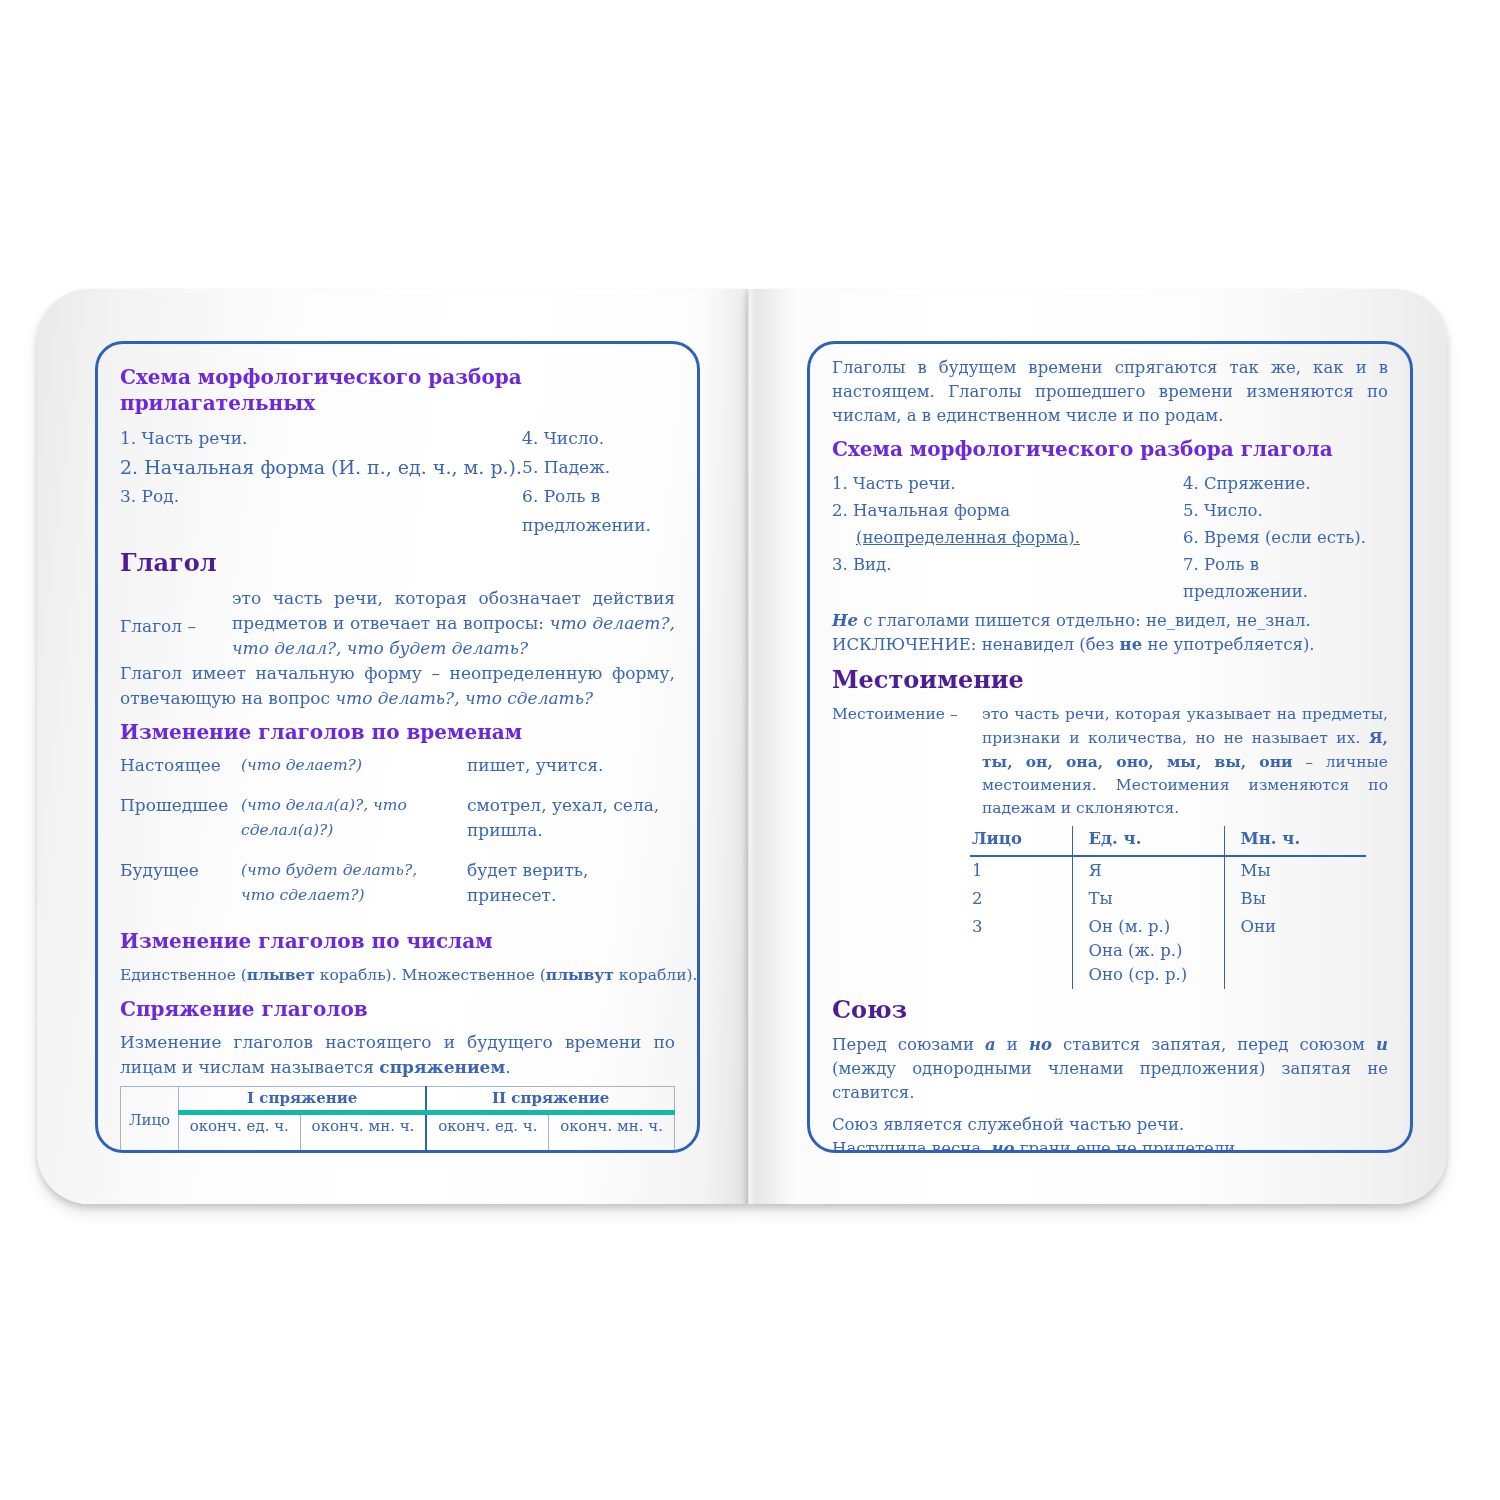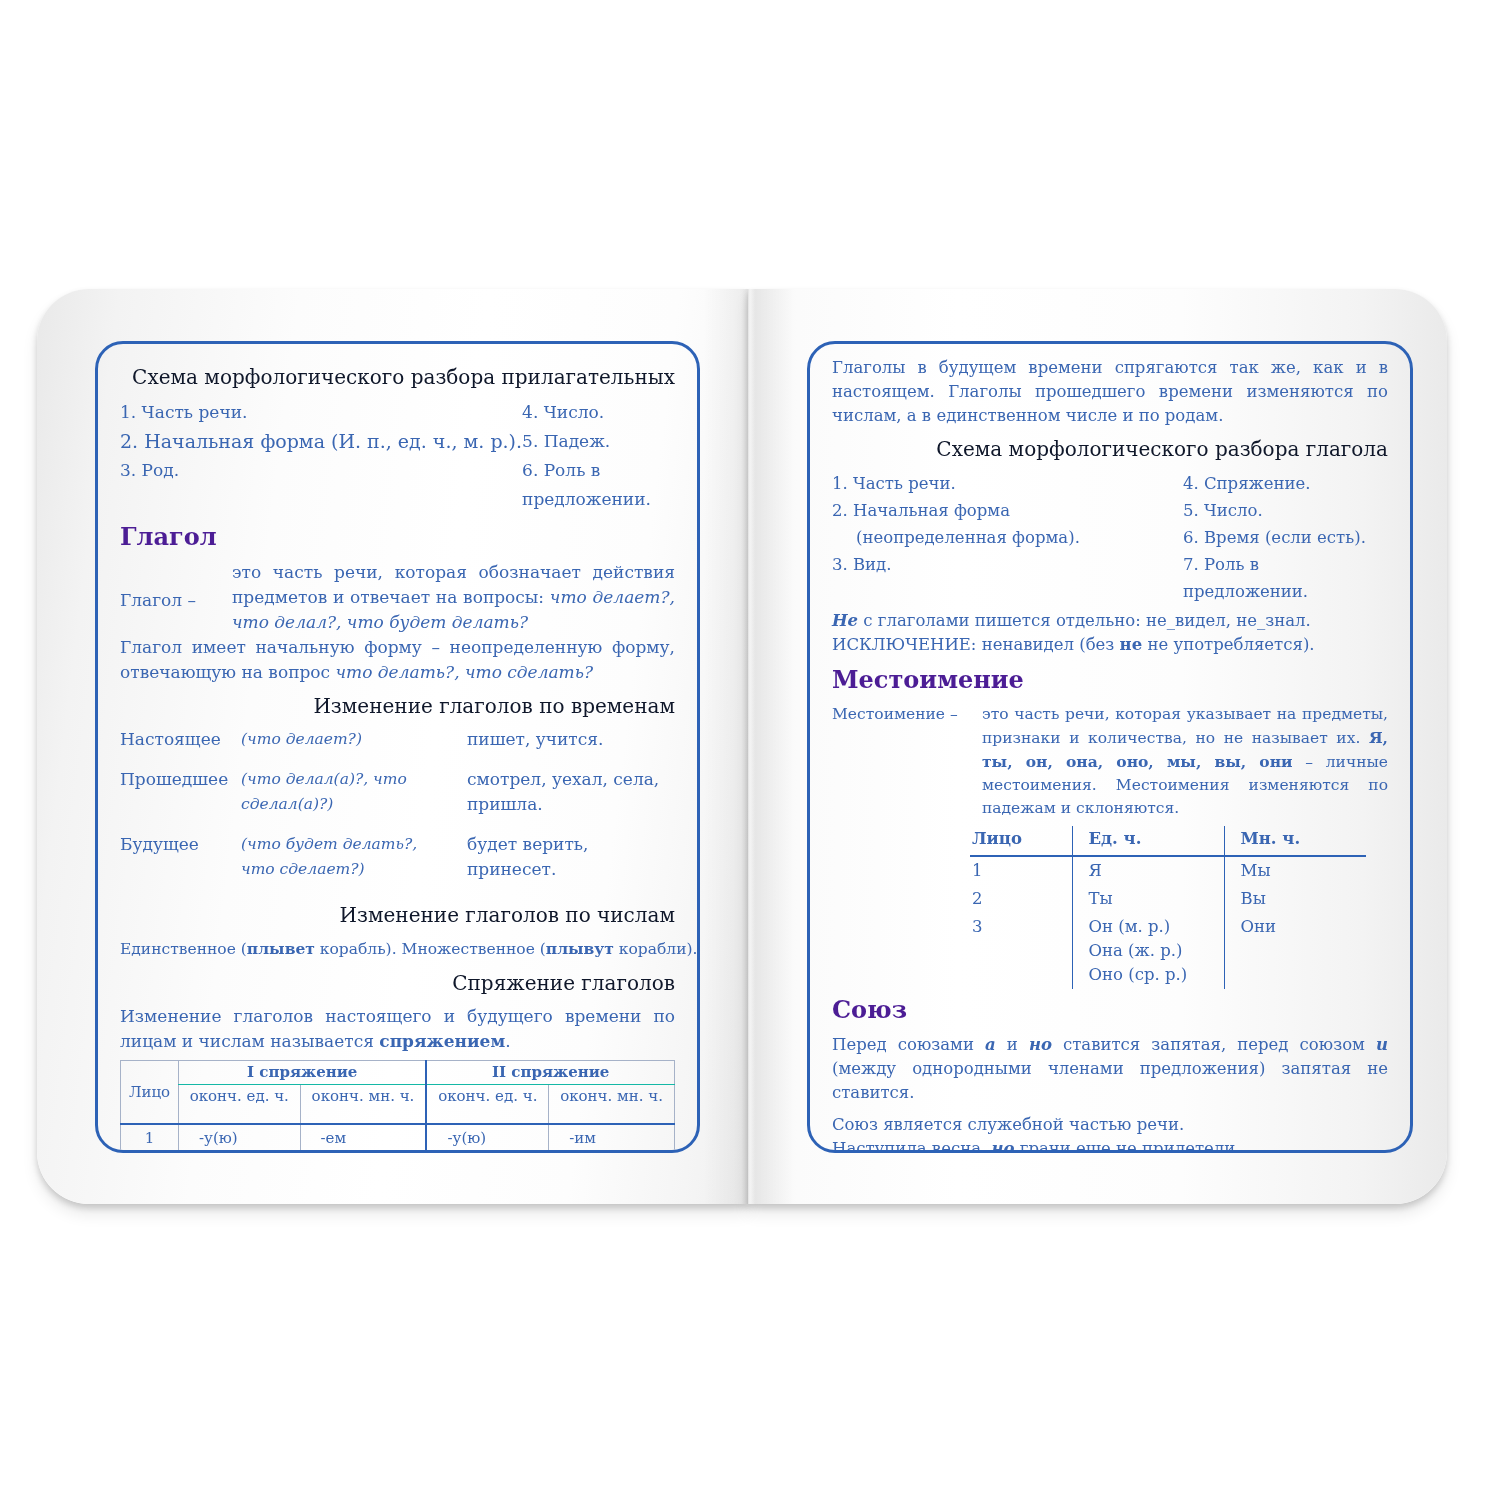--- a/index.html
+++ b/index.html
@@ -11,49 +11,49 @@
     box-shadow:0 4px 6px rgba(0,0,0,0.16),0 10px 16px rgba(0,0,0,0.09);}
   .page-right{left:711px;width:699px;border-radius:0 52px 52px 0;
     background:linear-gradient(90deg,#f1f1f1 0%,#fbfbfb 7%,#ffffff 30%,#fdfdfd 62%,#f3f3f3 88%,#eaeaea 100%);
     box-shadow:0 4px 6px rgba(0,0,0,0.16),0 10px 16px rgba(0,0,0,0.09);}
   .fold{position:absolute;left:666px;top:0;width:90px;height:100%;pointer-events:none;
     background:linear-gradient(90deg,rgba(0,0,0,0) 0%,rgba(0,0,0,0.045) 42%,rgba(0,0,0,0.085) 49.5%,rgba(255,255,255,0.25) 52%,rgba(0,0,0,0.05) 58%,rgba(0,0,0,0) 100%);}
   .panel{position:absolute;top:52px;height:812px;border:3px solid #2d62b6;border-radius:28px;
     padding:12px 22px 10px;overflow:hidden;color:#3a66b2;}
   .panel-left{left:58px;width:605px;}
   .panel-right{left:770px;width:606px;}
-  .hsec{font-size:20px;font-weight:normal;line-height:26px;margin:8px 0 8px;color:#0f172a;text-align:right;}
+  .hsec{font-size:20px;font-weight:bold;line-height:26px;margin:8px 0 8px;color:#6d28d9;}
   .hbig{font-size:24px;font-weight:bold;line-height:30px;margin:8px 0 8px;color:#4c1d95;}
   .t{font-size:17px;line-height:25px;}
   .pr-t{font-size:16.5px;line-height:24px;}
   .just{text-align:justify;}
   .b{font-weight:bold;}
   .i{font-style:italic;}
   .bi{font-weight:bold;font-style:italic;}
   
   .cols{display:grid;grid-template-columns:1fr 200px;margin-bottom:4px;}
   .colline{font-size:17px;line-height:29px;}
   .pr-colline{font-size:16.5px;line-height:27px;}
   .fit2{font-size:19px;white-space:nowrap;}
-  .ind{padding-left:24px;}
+  .ind{padding-left:24px;text-decoration:underline;}
   
   .hang{display:flex;}
   .hlabel{flex:none;}
   .w1{width:112px;margin-top:28px;}
   .w2{width:150px;}
   .hbody{flex:1;text-align:justify;}
   .pron-def{font-size:15.5px;line-height:23px;}
   
   .tgrid{display:grid;grid-template-columns:106px 1fr 208px;font-size:17px;line-height:25px;margin-bottom:20px;gap:15px;}
   .tq{font-style:italic;font-size:15.5px;}
   
   .ctab{width:100%;border-collapse:collapse;font-size:15px;line-height:19px;margin:4px 0 8px;border:1px solid #a6b2c8;}
   .ctab td{border-left:1px solid #a6b2c8;}
   .ctab .corner{width:58px;text-align:center;border-left:none;border-bottom:2px solid #2d62b6;}
-  .ctab .gh{font-weight:bold;text-align:center;border-bottom:1px solid #14b8a6;padding:2px 0;}
+  .ctab .gh{font-weight:bold;text-align:center;border-bottom:5px solid #14b8a6;padding:2px 0;}
   .ctab .sh{text-align:center;border-bottom:2px solid #2d62b6;padding:2px 0 17px;}
   .ctab .g2{border-left:2px solid #2d62b6;}
   .ctab .pc{text-align:center;padding:4px 0;}
   .ctab .ec{padding:4px 0 4px 20px;}
   
   .ptab{border-collapse:collapse;font-size:16.5px;line-height:24px;margin:2px 0 6px 138px;}
   .ptab th{font-weight:bold;text-align:left;border-bottom:2px solid #2d62b6;padding:1px 0 4px;}
   .ptab td{vertical-align:top;padding:2px 0;}
   .ptab .c1{width:102px;padding-left:2px;}
   .ptab .c2{width:152px;padding-left:16px;border-left:1px solid #2d62b6;}

